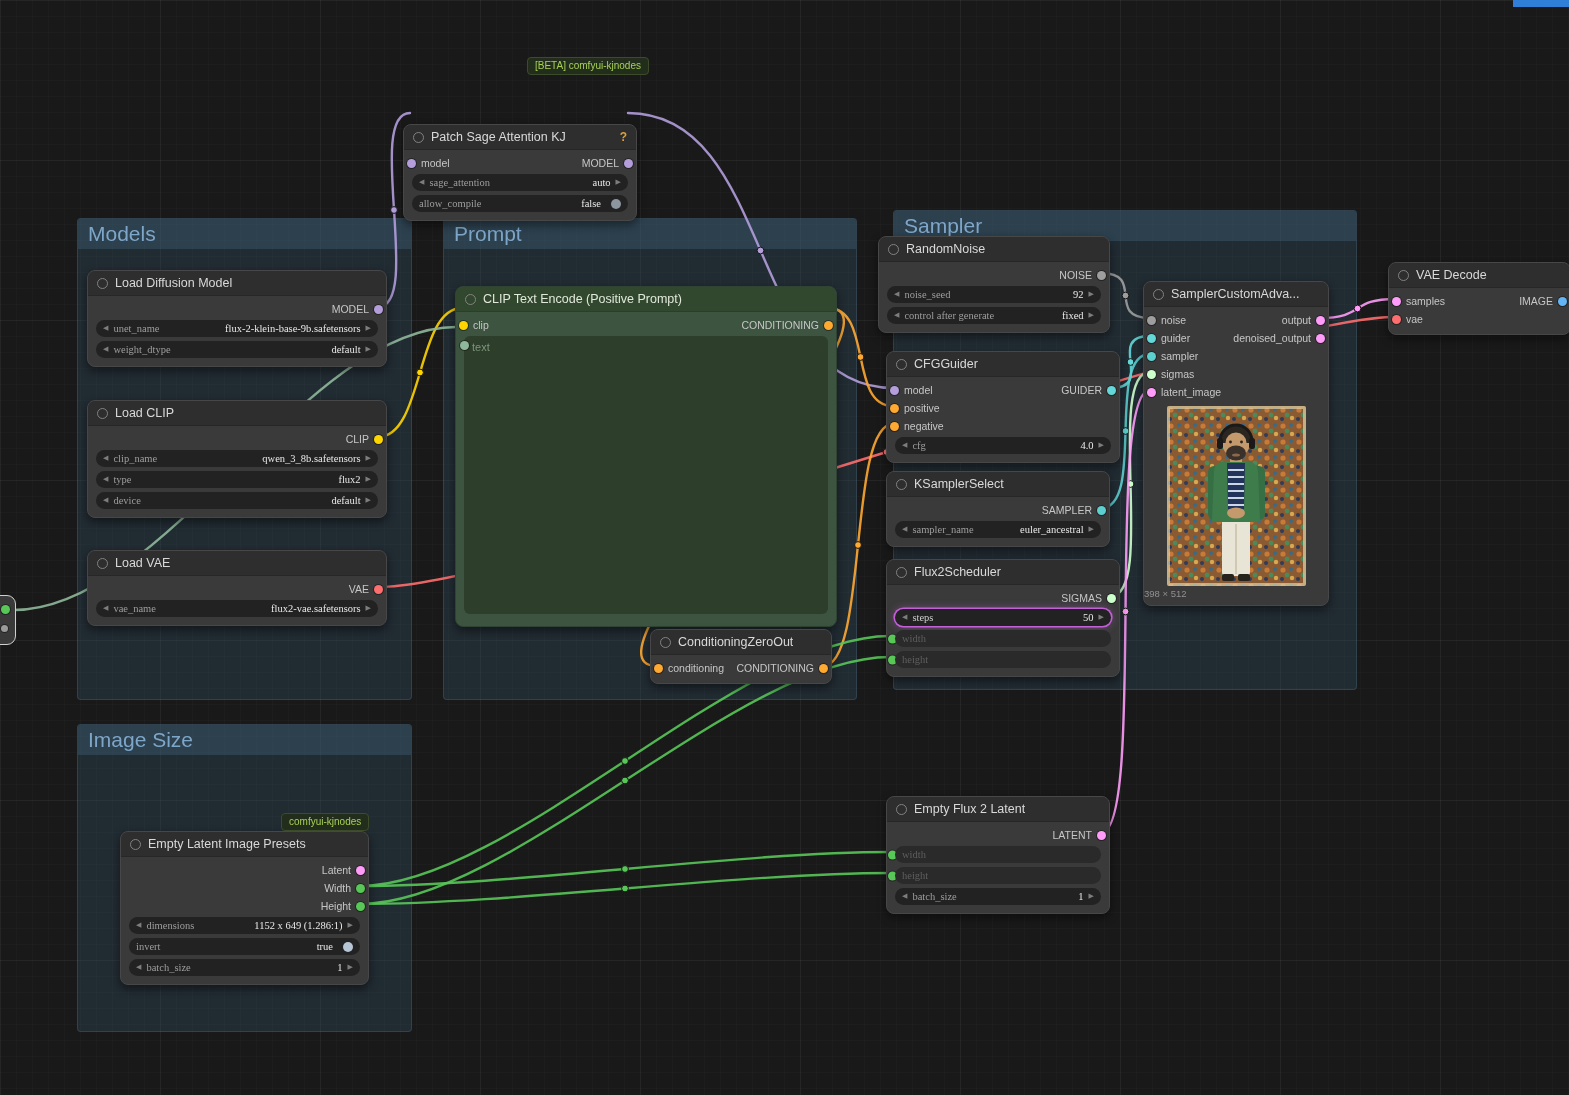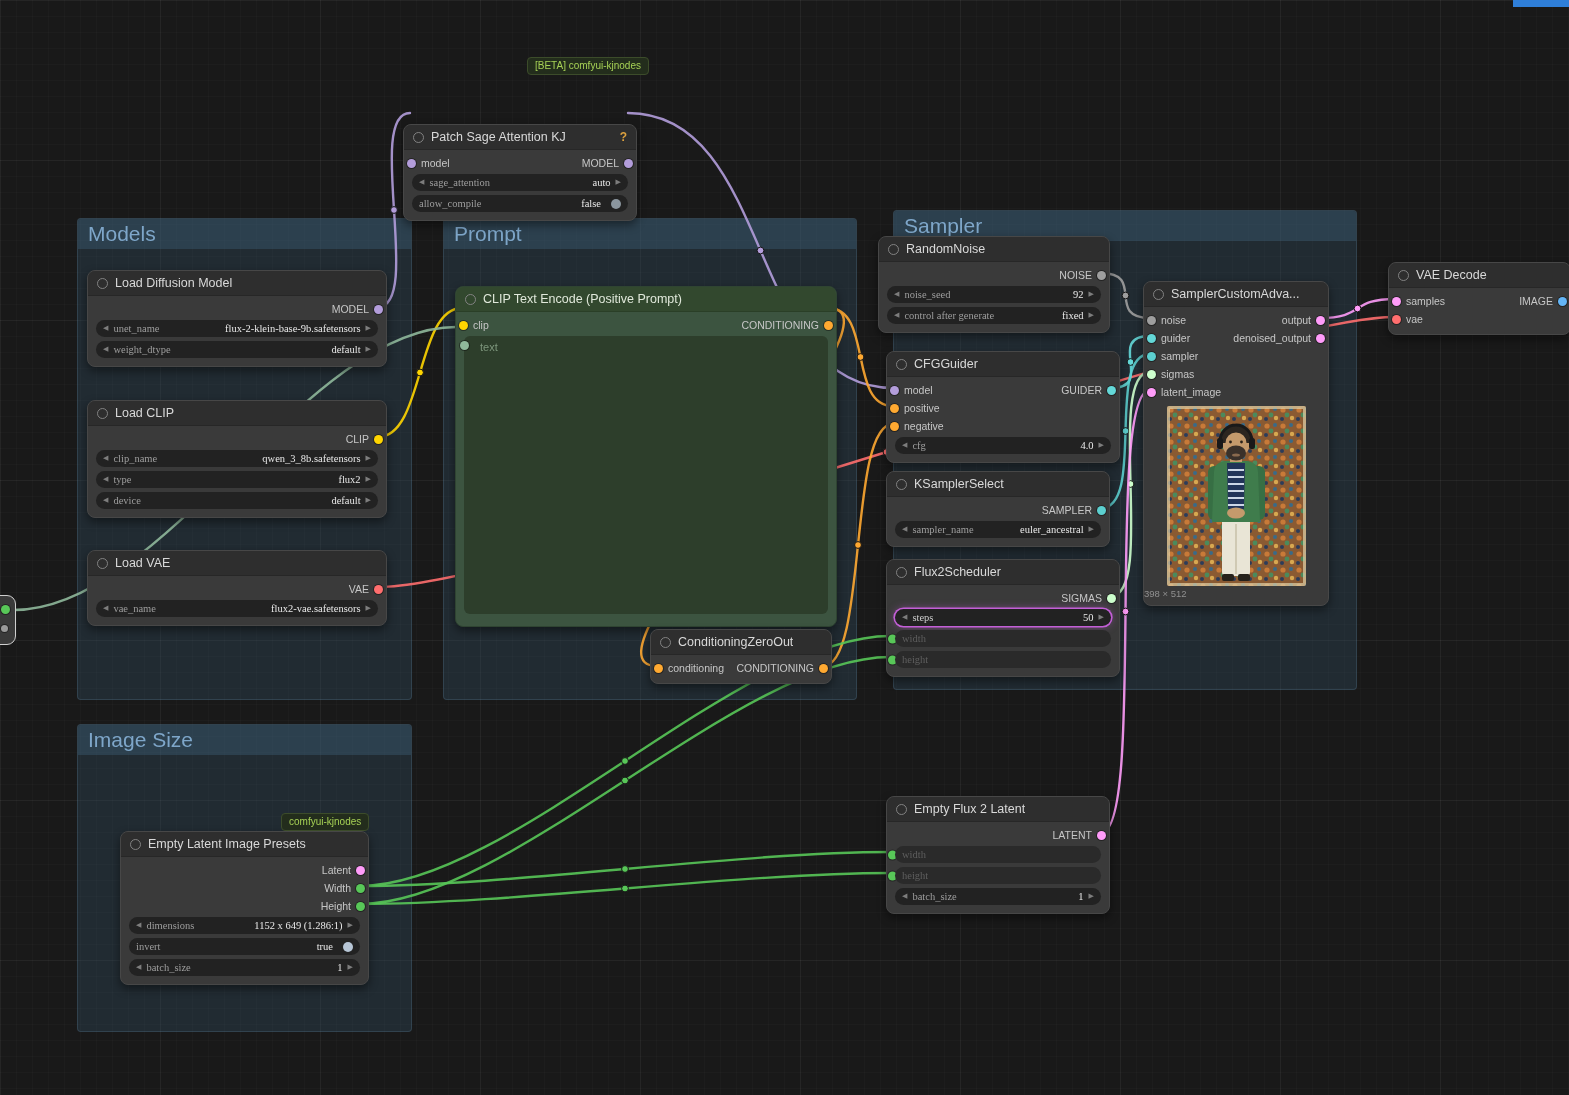--- a/index.html
+++ b/index.html
@@ -34,21 +34,21 @@
   .wrow{height:21px;padding:0 8px;}
   .widget{position:relative;flex:1;height:17px;min-width:0;background:#222;border-radius:9px;display:flex;align-items:center;gap:5px;padding:0 7px;font-size:10.5px;color:#9e9e9e;font-family:Liberation Serif, serif;}
   .widget .arrow{font-size:7px;color:#7d7d7d;flex:none;line-height:1;}
   .wlabel{white-space:nowrap;overflow:hidden;text-overflow:ellipsis;}
   .wvalue{margin-left:auto;color:#e9e9e9;white-space:nowrap;flex:none;}
   .knob{width:10px;height:10px;border-radius:50%;background:#8b969f;flex:none;margin-left:5px;}
   .knob.on{background:#b7c6d6;}
   .widget.dim{background:#2a2a2a;color:#5e5e5e;}
   .widget.hl{box-shadow:0 0 0 1.6px #c35fd7,0 0 8px rgba(195,95,215,0.55);color:#cdcdcd;}
   .indot{position:absolute;left:1px;top:50%;transform:translateY(-50%);}
-  .ntext{position:relative;margin:2px 8px 6px;background:#2d3e2b;border-radius:6px;padding:5px 16px;font-size:11px;}
+  .ntext{position:relative;margin:2px 8px 6px;background:#2d3e2b;border-radius:6px;padding:5px 8px;font-size:11px;}
   .ph{color:#7d967c;}
   .tdot{position:absolute;left:-4px;top:5px;}
   .nimg{margin:5px auto 2px;width:139px;height:180px;border-radius:2px;overflow:hidden;}
   .nimg svg{display:block;}
   .ncap{text-align:left;font-size:9.5px;color:#909090;margin-top:2px;}
   .badge{position:absolute;z-index:4;background:#232d1c;border:1px solid #3c4c2a;color:#a6d155;font-size:10px;line-height:1;padding:3px 7px;border-radius:4px;white-space:nowrap;}
   #edge-node{position:absolute;left:-38px;top:595px;width:52px;height:48px;z-index:3;background:#3a3a3a;border:1.5px solid #cfcfcf;border-radius:9px;}
   #edge-node .dot{position:absolute;}
   #edge-dot1{right:5px;top:9px;background:#58c758;}
   #edge-dot2{right:7px;top:29px;background:#9a9a9a;width:7px;height:7px;}

